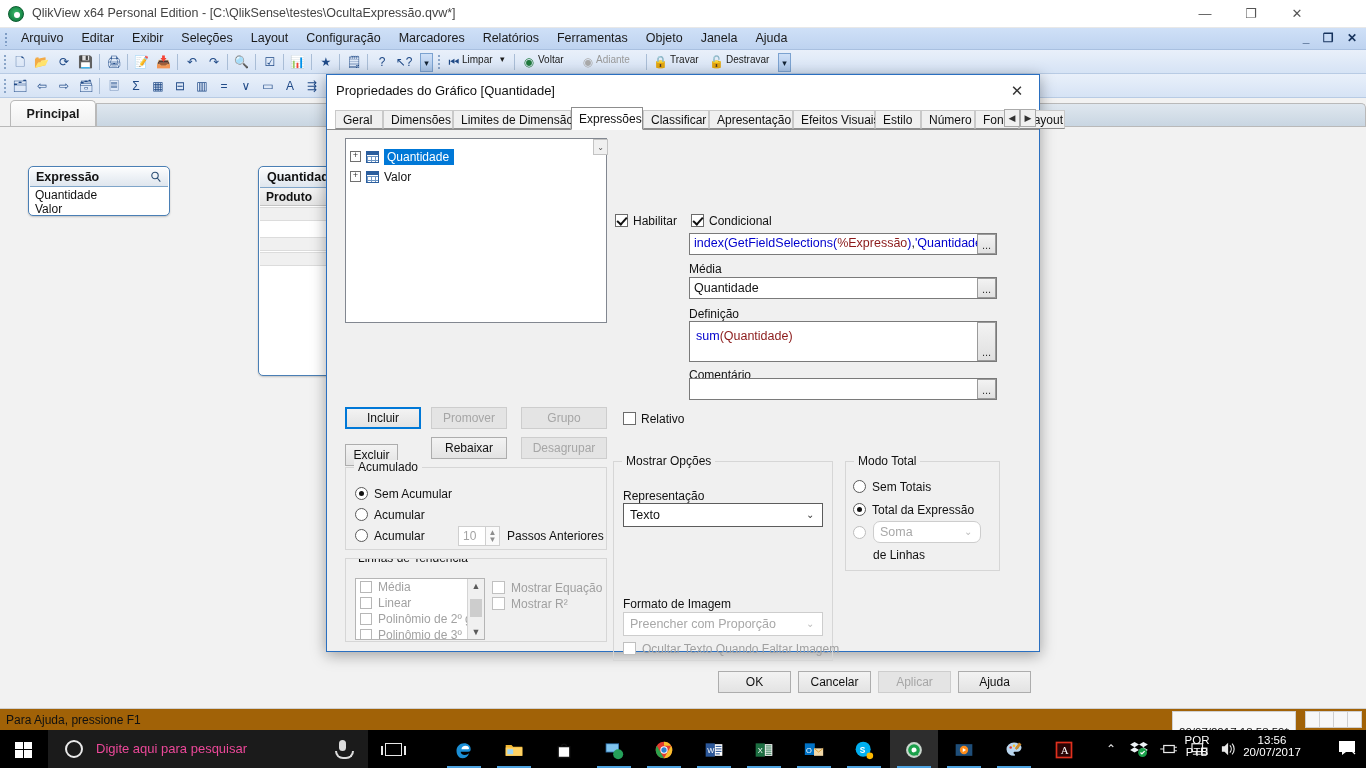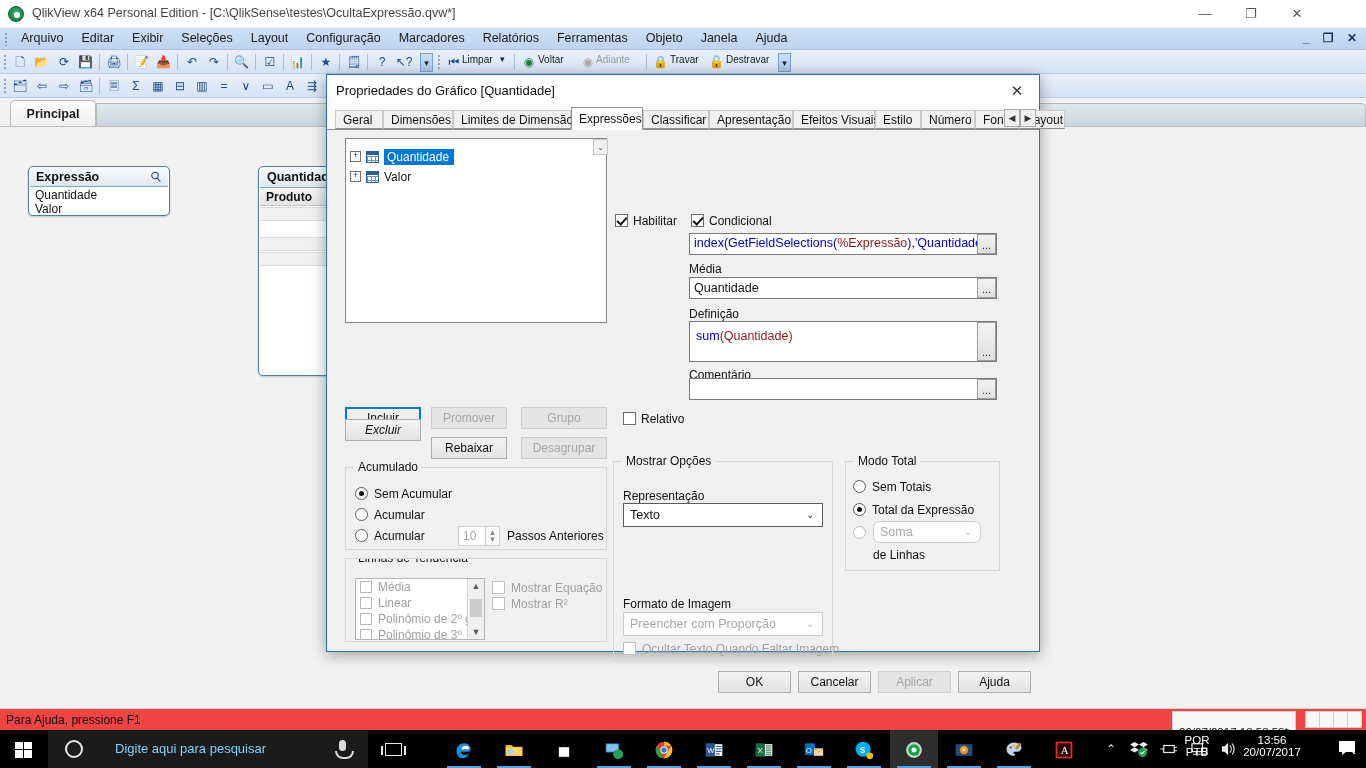--- a/index.html
+++ b/index.html
@@ -311,21 +311,21 @@
 
   
   .syn-fn{ color:#0000cd; }
   .syn-field{ color:#8b1a1a; }
   .syn-str{ color:#0000cd; }
   .syn-pl{ color:#111; }
 
   
   .statusbar{
     position:absolute; left:0; top:708px; width:1366px; height:22px;
-    background:#ef4444; border-top:1px solid #d0d0d0;
+    background:#a16207; border-top:1px solid #d0d0d0;
   }
   .status-text{ position:absolute; left:6px; top:4px; font-size:12px; color:#111; }
   .status-date{
     position:absolute; right:70px; top:2px; height:17px; line-height:17px;
     border:1px solid #cfcfcf; background:#f7f7f7; padding:12px 6px; font-size:11.5px; color:#111;
   }
   .status-cells{ position:absolute; right:4px; top:2px; height:17px; }
   .status-cells i{
     display:inline-block; width:15px; height:17px; border:1px solid #cfcfcf;
     background:#f7f7f7; margin-left:-1px; font-style:normal;
@@ -345,21 +345,21 @@
       linear-gradient(#fff,#fff) 9px 8px/8px 8px no-repeat;
   }
   .tb-search{
     position:absolute; left:48px; top:0; width:320px; height:38px; background:#1b1b1b;
   }
   .tb-search .cortana{
     position:absolute; left:17px; top:10px; width:18px; height:18px;
     border:2px solid #eaeaea; border-radius:50%;
   }
   .tb-search .stext{
-    position:absolute; left:48px; top:11px; font-size:13px; color:#7dd3fc;margin-left:19px;
+    position:absolute; left:48px; top:11px; font-size:13px; color:#ec4899;
   }
   .tb-search .mic{
     position:absolute; right:22px; top:10px; width:7px; height:11px; border-radius:4px;
     background:#dcdcdc;
   }
   .tb-search .mic:after{
     content:""; position:absolute; left:-4px; top:11px; width:15px; height:6px;
     border:2px solid #dcdcdc; border-top:none; border-radius:0 0 8px 8px;
   }
   .tb-taskview{ position:absolute; left:372px; top:0; width:44px; height:38px; }
@@ -577,21 +577,21 @@
     <div class="ellipsisbtn" style="left:650px; top:249px; width:19px; height:20px;">
         <span>...</span>
       </div>
 
     <div class="chk" style="left:296px; top:282px"></div>
     <div class="lbl" style="left:314px; top:282px">Relativo</div>
 
     <div class="btn focus" style="left:18px;  top:277px; width:76px;">Incluir</div>
     <div class="btn disabled" style="left:104px; top:277px; width:76px;">Promover</div>
     <div class="btn disabled" style="left:194px; top:277px; width:86px;">Grupo</div>
-    <div class="btn" style="left:18px;  top:289px; width:76px;font-style:italic;">Excluir</div>
+    <div class="btn" style="left:18px;  top:314px; width:53px;">Excluir</div>
     <div class="btn" style="left:104px; top:307px; width:76px;">Rebaixar</div>
     <div class="btn disabled" style="left:194px; top:307px; width:86px;">Desagrupar</div>
 
     <div class="group" style="left:18px; top:337px; width:262px; height:83px;">
       <div class="gtitle">Acumulado</div>
     </div>
     <div class="rad on" style="left:28px; top:357px"></div>
     <div class="lbl" style="left:47px; top:357px">Sem Acumular</div>
     <div class="rad" style="left:28px; top:378px"></div>
     <div class="lbl" style="left:47px; top:378px">Acumular</div>

